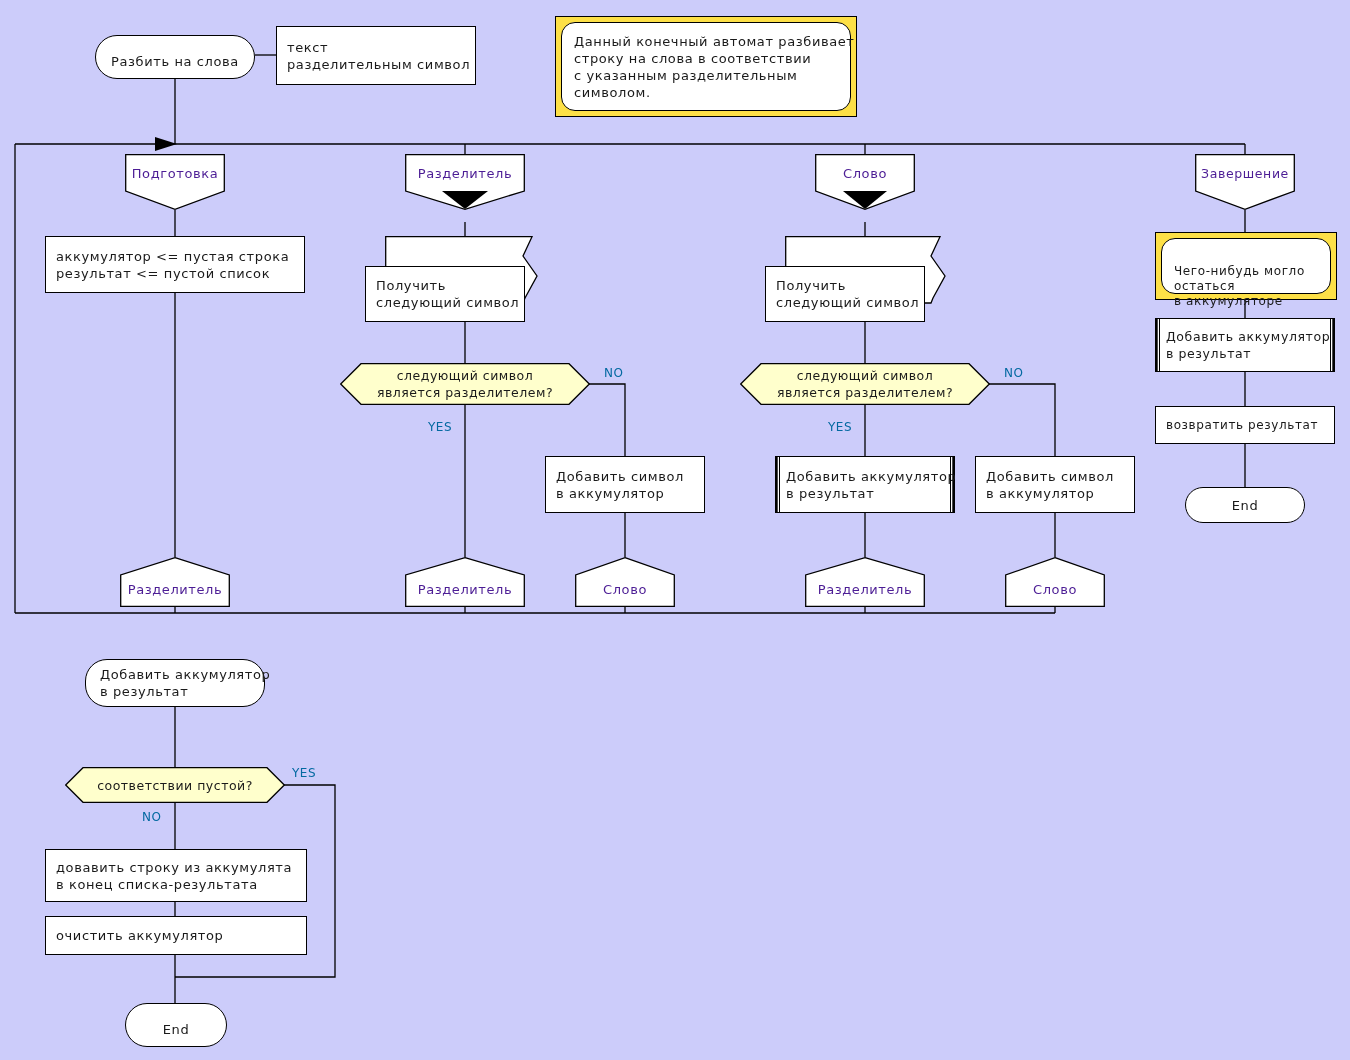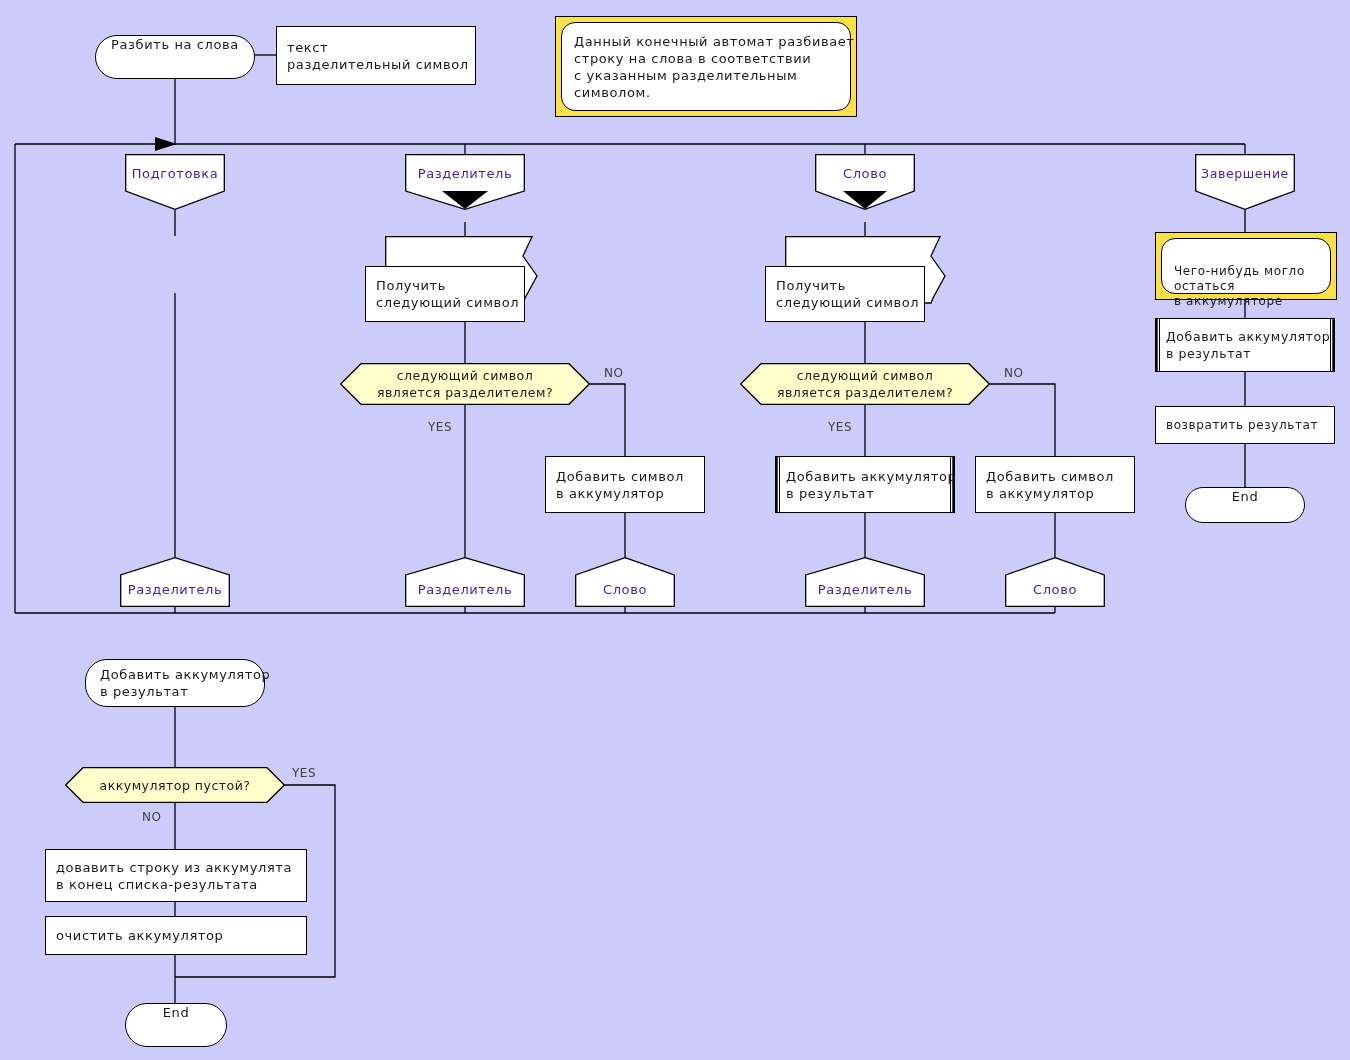--- a/index.html
+++ b/index.html
@@ -30,22 +30,22 @@
   }
   .subrtn::before,.subrtn::after{
     content:"";position:absolute;top:0;bottom:0;width:0;
     border-left:1.3px solid #000;
   }
   .subrtn::before{left:3px;}
   .subrtn::after{right:3px;}
   
   .term{
     background:#ffffff;border:1.3px solid #000;border-radius:22px;
-    display:flex;align-items:flex-start;justify-content:center;
-    text-align:center;padding:0 12px;
+    display:flex;align-items:flex-end;justify-content:center;
+    text-align:center;padding:8px 12px;
   }
   .termL{
     background:#ffffff;border:1.3px solid #000;border-radius:22px;
     display:flex;align-items:center;justify-content:flex-start;
     padding:4px 14px;
   }
   
   .pent,.pentup{position:absolute;}
   .pent svg,.pentup svg{display:block;}
   .pentlabel{
@@ -65,21 +65,21 @@
   .noteOuter{
     position:absolute;background:#fde047;border:1.3px solid #000;
   }
   .noteInner{
     position:absolute;left:5px;top:5px;right:5px;bottom:5px;
     background:#ffffff;border:1.3px solid #000;border-radius:14px;
     display:flex;align-items:center;
     padding:4px 12px;box-sizing:border-box;
   }
   .branchlab{
-    position:absolute;font-size:12px;color:#404040;letter-spacing:0.5px;
+    position:absolute;font-size:12px;color:#0369a1;letter-spacing:0.5px;
     white-space:nowrap;font-family:"DejaVu Sans","Liberation Sans",sans-serif;
   }
 </style>
 </head>
 <body>
 
 <div id="stage">
 
   <svg id="wires" viewBox="0 0 1350 1060">
     <g stroke="#000" stroke-width="1.3" fill="none">
@@ -136,39 +136,43 @@
       <polyline points="278,785 335,785 335,977 175,977"></polyline>
     </g>
   </svg>
 
   <div class="node term" style="left:95px;top:35px;width:160px;height:44px;">
     <span class="txt">Разбить на слова</span>
   </div>
 
   <div class="node rect" style="left:276px;top:26px;width:200px;height:59px;flex-direction:column;align-items:flex-start;justify-content:center;">
     <span class="txt">текст</span>
-    <span class="txt">разделительный символ</span>
+    <span class="txt">разделительным символ</span>
   </div>
 
   <div class="noteOuter" style="left:555px;top:16px;width:300px;height:99px;">
     <div class="noteInner">
       <span class="txt">Данный конечный автомат разбивает
 строку на слова в соответствии
 с указанным разделительным
 символом.</span>
     </div>
   </div>
 
   <div class="pent" style="left:125px;top:154px;width:100px;height:56px;">
     <svg width="100" height="56" viewBox="0 0 100 56">
       <polygon points="0.7,0.7 99.3,0.7 99.3,37 50,55.3 0.7,37" fill="#ffffff" stroke="#000" stroke-width="1.3"></polygon>
     </svg>
     <div class="pentlabel" style="top:12px;">Подготовка</div>
   </div>
 
+  <div class="node rect" style="left:45px;top:236px;width:260px;height:57px;">
+    <span class="txt">аккумулятор &lt;= пустая строка
+результат &lt;= пустой список</span>
+  </div>
 
   <div class="pentup" style="left:120px;top:557px;width:110px;height:50px;">
     <svg width="110" height="50" viewBox="0 0 110 50">
       <polygon points="55,0.7 109.3,18 109.3,49.3 0.7,49.3 0.7,18" fill="#ffffff" stroke="#000" stroke-width="1.3"></polygon>
     </svg>
     <div class="pentlabel" style="top:25px;">Разделитель</div>
   </div>
 
   <div class="pent" style="left:405px;top:154px;width:120px;height:68px;">
     <svg width="120" height="68" viewBox="0 0 120 68">
@@ -301,21 +305,21 @@
 
   <div class="node termL" style="left:85px;top:659px;width:180px;height:48px;">
     <span class="txt">Добавить аккумулятор
 в результат</span>
   </div>
 
   <div class="hex" style="left:65px;top:767px;width:220px;height:36px;">
     <svg width="220" height="36" viewBox="0 0 220 36">
       <polygon points="18,0.7 202,0.7 219.3,18 202,35.3 18,35.3 0.7,18" fill="#ffffcc" stroke="#000" stroke-width="1.3"></polygon>
     </svg>
-    <div class="hexlabel">аккумулятор пустой?</div>
+    <div class="hexlabel">соответствии пустой?</div>
   </div>
   <div class="branchlab" style="left:292px;top:766px;">YES</div>
   <div class="branchlab" style="left:142px;top:810px;">NO</div>
 
   <div class="node rect" style="left:45px;top:916px;width:262px;height:39px;">
     <span class="txt">очистить аккумулятор</span>
   </div>
 
   <div class="node rect" style="left:45px;top:849px;width:262px;height:53px;">
     <span class="txt">довавить строку из аккумулята

